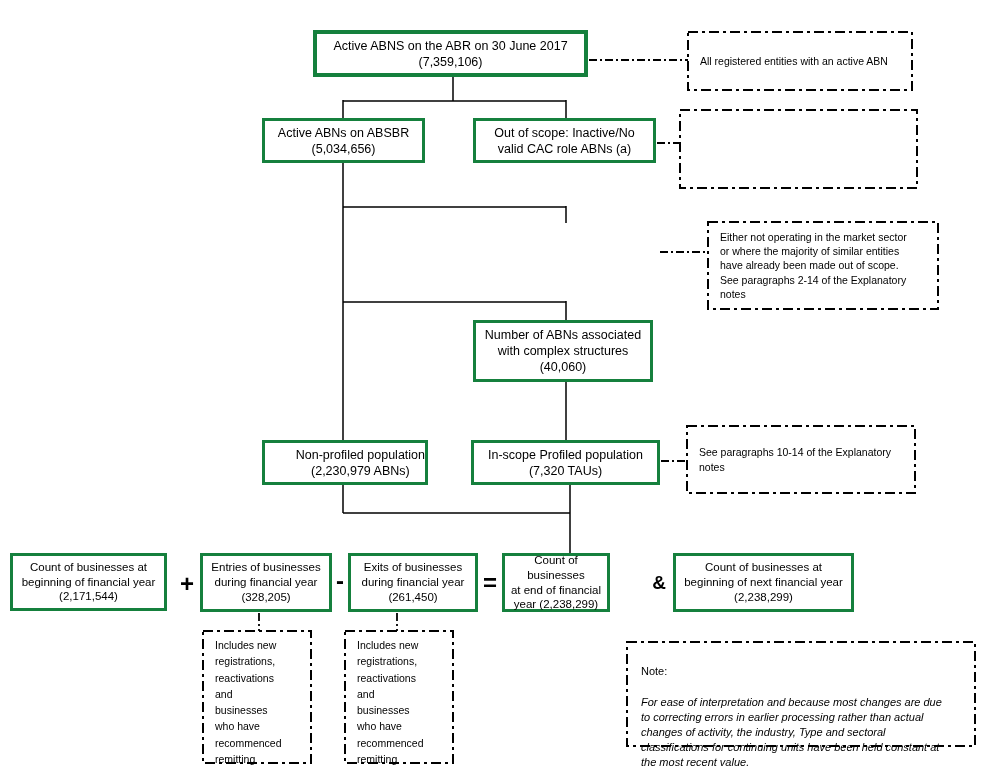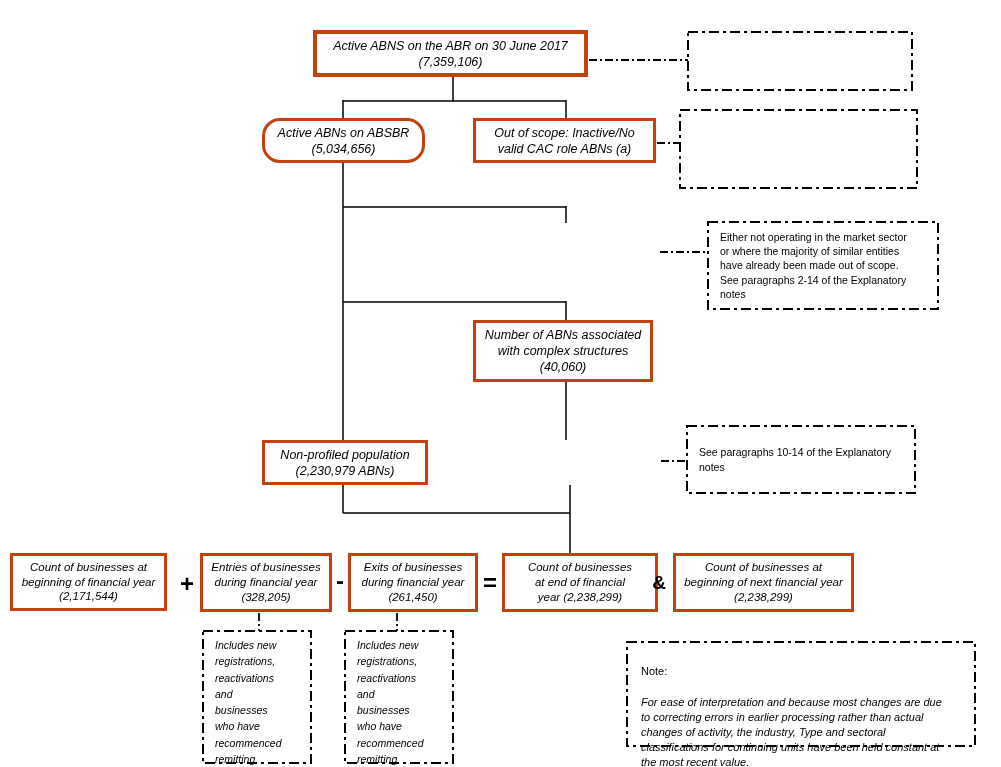--- a/index.html
+++ b/index.html
@@ -3,39 +3,38 @@
 <meta charset="utf-8">
 <style>
   html,body { margin:0; padding:0; background:#ffffff; }
   .stage {
     position:relative; width:1001px; height:767px; background:#ffffff;
     font-family:"Liberation Sans", sans-serif; color:#000; overflow:hidden;
   }
   .layer { position:absolute; left:0; top:0; width:1001px; height:767px; }
   .box {
     position:absolute; box-sizing:border-box; background:#ffffff;
-    border:3px solid #c2410c; display:flex; align-items:center; justify-content:center;
+    border:3px solid #15803d; display:flex; align-items:center; justify-content:center;
     text-align:center; font-size:12.5px; line-height:1.28; white-space:pre-line;
     z-index:2;
-    font-style:italic;
   }
   .box.thick { border-width:4px; }
   .box.small { font-size:11.5px; line-height:1.3; }
   .op {
     position:absolute; z-index:2; font-weight:bold; text-align:center;
     font-size:24px; width:30px;
   }
   .op.amp { font-size:19px; }
   .ann {
     position:absolute; box-sizing:border-box; z-index:2;
     display:flex; align-items:center; text-align:left;
     font-size:10.5px; line-height:1.35; padding:6px 8px 6px 12px; white-space:pre-line;
   }
   .ann.top { align-items:flex-start; }
-  .ann.italic { font-style:italic; font-size:10.5px; line-height:1.55; }
+  .ann.italic { font-size:10.5px; line-height:1.55; }
   .note-title { font-size:11px; margin-bottom:2px; }
   .note-body { font-style:italic; font-size:11px; line-height:1.35; white-space:pre-line; }
 </style>
 </head>
 <body>
 
 <div class="stage">
 
   <svg class="layer" viewBox="0 0 1001 767" xmlns="http://www.w3.org/2000/svg">
 
@@ -73,42 +72,46 @@
       <rect x="345" y="631" width="108" height="132"></rect>
       <rect x="627" y="642" width="348" height="104"></rect>
     </g>
   </svg>
 
   <div class="box thick" style="left:313px; top:30px; width:275px; height:47px;">
     <span>Active ABNS on the ABR on 30 June 2017
 (7,359,106)</span>
   </div>
 
-  <div class="box" style="left:262px; top:118px; width:163px; height:45px;border-radius:18px;">
+  <div class="box" style="left:262px; top:118px; width:163px; height:45px;">
     <span>Active ABNs on ABSBR
 (5,034,656)</span>
   </div>
 
   <div class="box" style="left:473px; top:118px; width:183px; height:45px;">
     <span>Out of scope: Inactive/No
 valid CAC role ABNs (a)</span>
   </div>
 
 
   <div class="box" style="left:473px; top:320px; width:180px; height:62px;">
     <span>Number of ABNs associated
 with complex structures
 (40,060)</span>
   </div>
 
-  <div class="box" style="left:262px; top:440px; width:166px; height:45px;">
+  <div class="box" style="left:262px; top:440px; width:166px; height:45px;justify-content:flex-end;">
     <span>Non-profiled population
 (2,230,979 ABNs)</span>
   </div>
 
+  <div class="box" style="left:471px; top:440px; width:189px; height:45px;">
+    <span>In-scope Profiled population
+(7,320 TAUs)</span>
+  </div>
 
   <div class="box small" style="left:10px; top:553px; width:157px; height:58px;">
     <span>Count of businesses at
 beginning of financial year
 (2,171,544)</span>
   </div>
 
   <div class="op" style="left:172px; top:570px;">+</div>
 
   <div class="box small" style="left:200px; top:553px; width:132px; height:59px;">
@@ -120,34 +123,35 @@
   <div class="op" style="left:325px; top:567px;">-</div>
 
   <div class="box small" style="left:348px; top:553px; width:130px; height:59px;">
     <span>Exits of businesses
 during financial year
 (261,450)</span>
   </div>
 
   <div class="op" style="left:475px; top:569px;">=</div>
 
-  <div class="box small" style="left:502px; top:553px; width:156px; height:59px;">
+  <div class="box small" style="left:502px; top:553px; width:108px; height:59px;">
     <span>Count of businesses
 at end of financial
 year (2,238,299)</span>
   </div>
 
   <div class="op amp" style="left:644px; top:572px;">&amp;</div>
 
   <div class="box small" style="left:673px; top:553px; width:181px; height:59px;">
     <span>Count of businesses at
 beginning of next financial year
 (2,238,299)</span>
   </div>
 
+  <div class="ann" style="left:688px; top:32px; width:224px; height:58px;">All registered entities with an active ABN</div>
 
 
   <div class="ann" style="left:708px; top:222px; width:230px; height:87px;">Either not operating in the market sector
 or where the majority of similar entities
 have already been made out of scope.
 See paragraphs 2-14 of the Explanatory
 notes</div>
 
   <div class="ann" style="left:687px; top:426px; width:228px; height:67px;">See paragraphs 10-14 of the Explanatory
 notes</div>

